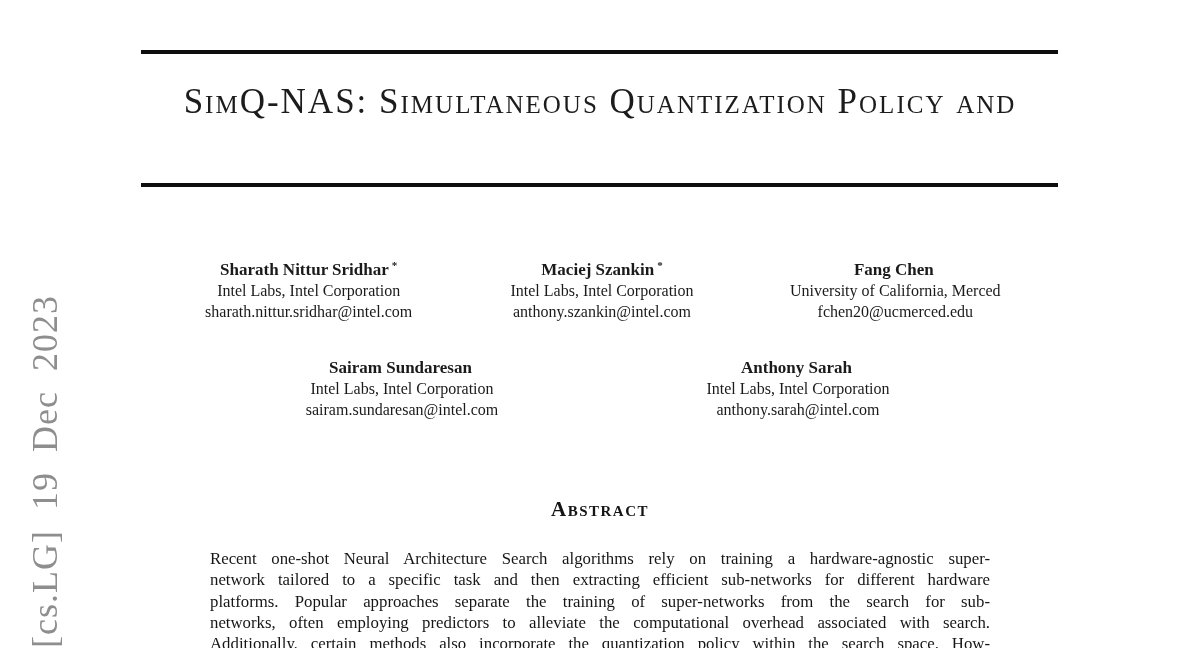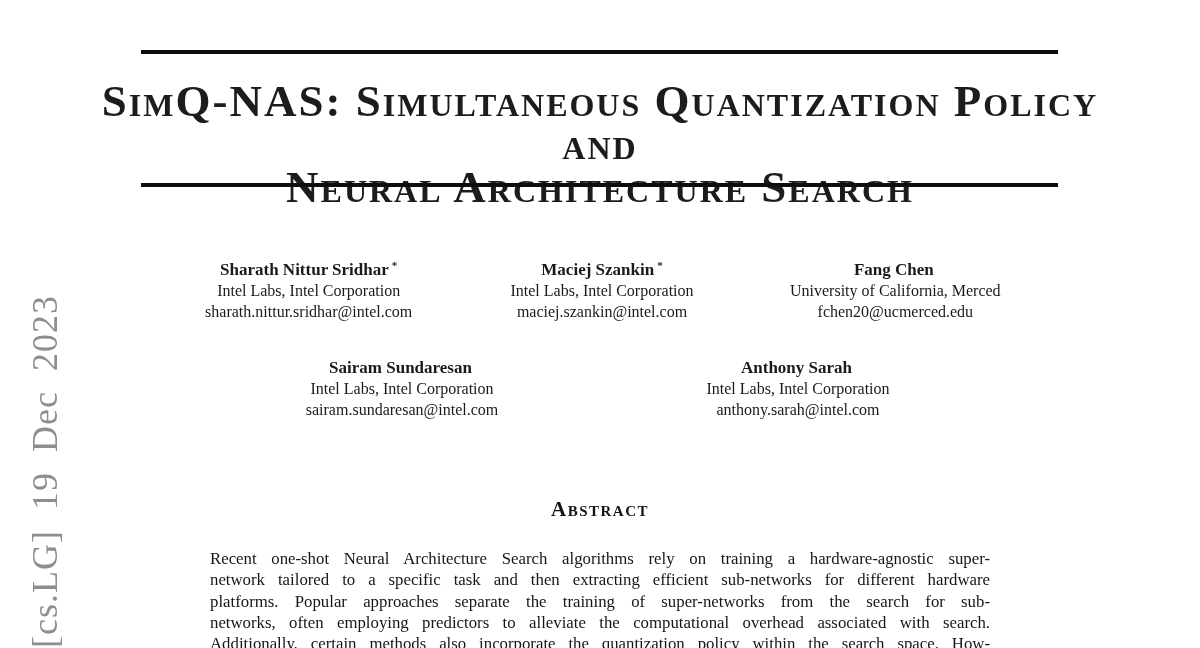--- a/index.html
+++ b/index.html
@@ -40,25 +40,24 @@
   .rule-bottom { top: 183px; }
 
   
   .title-block {
     position: absolute;
     top: 80px;
     left: 100px;
     width: 1000px;
     text-align: center;
     font-variant: small-caps;
-    font-size: 45px;
+    font-size: 35px;
     line-height: 43px;
     letter-spacing: 2px;
     color: #1c1c1c;
-    font-weight: bold;
   }
 
   
   .authors-row1 {
     position: absolute;
     top: 255px;
     left: 178px;
     width: 848px;
     display: flex;
     justify-content: space-between;
@@ -112,35 +111,34 @@
 <body>
 
 <div class="page">
 
   <div class="watermark">[cs.LG] 19 Dec 2023</div>
 
   <div class="rule rule-top"></div>
 
   <div class="title-block">
     <div>SimQ-NAS: Simultaneous Quantization Policy and</div>
-    <div>Neural Architecture Search</div>
   </div>
 
   <div class="rule rule-bottom"></div>
 
   <div class="authors-row1">
     <div class="author-card">
       <div class="author-name"><span>Sharath Nittur Sridhar</span><sup class="author-mark">*</sup></div>
       <div class="author-affil">Intel Labs, Intel Corporation</div>
       <div class="author-email">sharath.nittur.sridhar@intel.com</div>
     </div>
     <div class="author-card">
       <div class="author-name"><span>Maciej Szankin</span><sup class="author-mark">*</sup></div>
       <div class="author-affil">Intel Labs, Intel Corporation</div>
-      <div class="author-email">maciej.szankin@intel.com</div>
+      <div class="author-email">anthony.szankin@intel.com</div>
     </div>
     <div class="author-card">
       <div class="author-name"><span>Fang Chen</span><sup class="author-mark"></sup></div>
       <div class="author-affil">University of California, Merced</div>
       <div class="author-email">fchen20@ucmerced.edu</div>
     </div>
   </div>
 
   <div class="authors-row2">
     <div class="author-card">

